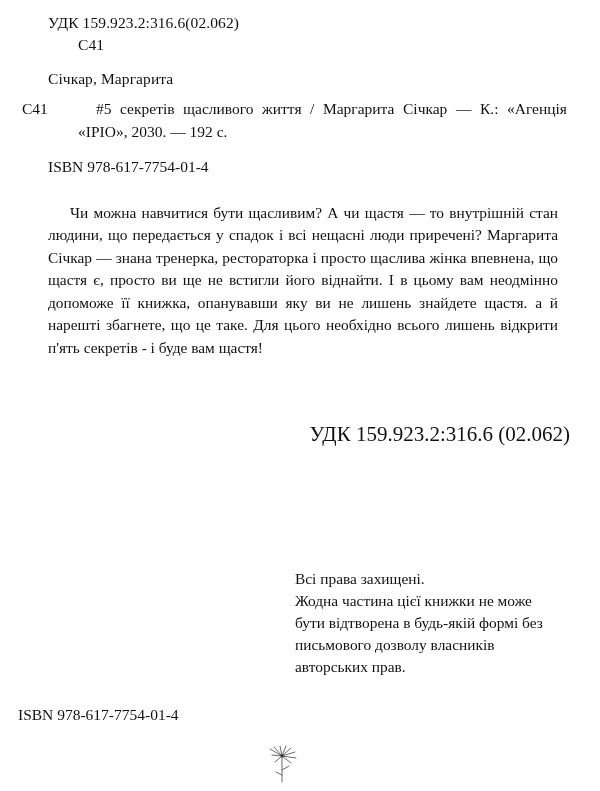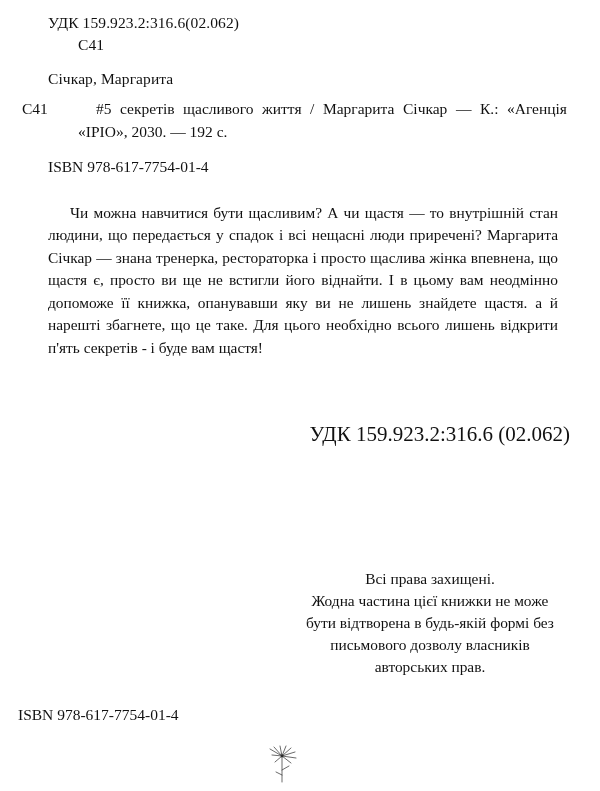--- a/index.html
+++ b/index.html
@@ -129,21 +129,21 @@
     <div class="cipher-code">С41</div>
     <div class="cipher-text">#5 секретів щасливого життя / Маргарита Січкар — К.: «Агенція «ІРІО», 2030. — 192 с.</div>
   </div>
 
   <div class="isbn-top">ISBN 978-617-7754-01-4</div>
 
   <div class="annotation">Чи можна навчитися бути щасливим? А чи щастя — то внутрішній стан людини, що передається у спадок і всі нещасні люди приречені? Маргарита Січкар — знана тренерка, рестораторка і просто щаслива жінка впевнена, що щастя є, просто ви ще не встигли його віднайти. І в цьому вам неодмінно допоможе її книжка, опанувавши яку ви не лишень знайдете щастя. а й нарешті збагнете, що це таке. Для цього необхідно всього лишень відкрити п'ять секретів - і буде вам щастя!</div>
 
   <div class="udk-right">УДК 159.923.2:316.6 (02.062)</div>
 
-  <div class="rights" style="white-space: pre-line; text-align: center;">Всі права захищені.
+  <div class="rights" style="white-space: pre-line;">Всі права захищені.
 Жодна частина цієї книжки не може бути відтворена в будь-якій формі без письмового дозволу власників авторських прав.</div>
 
   <div class="isbn-bottom">ISBN 978-617-7754-01-4</div>
 
 
   <div class="dandelion">
     <svg width="50" height="40" viewBox="0 0 50 40" xmlns="http://www.w3.org/2000/svg">
       <g stroke="#2b2b2b" stroke-width="0.7" fill="none" stroke-linecap="round">
         <line x1="24" y1="12" x2="12" y2="5"></line>
         <line x1="24" y1="12" x2="16" y2="3"></line>

